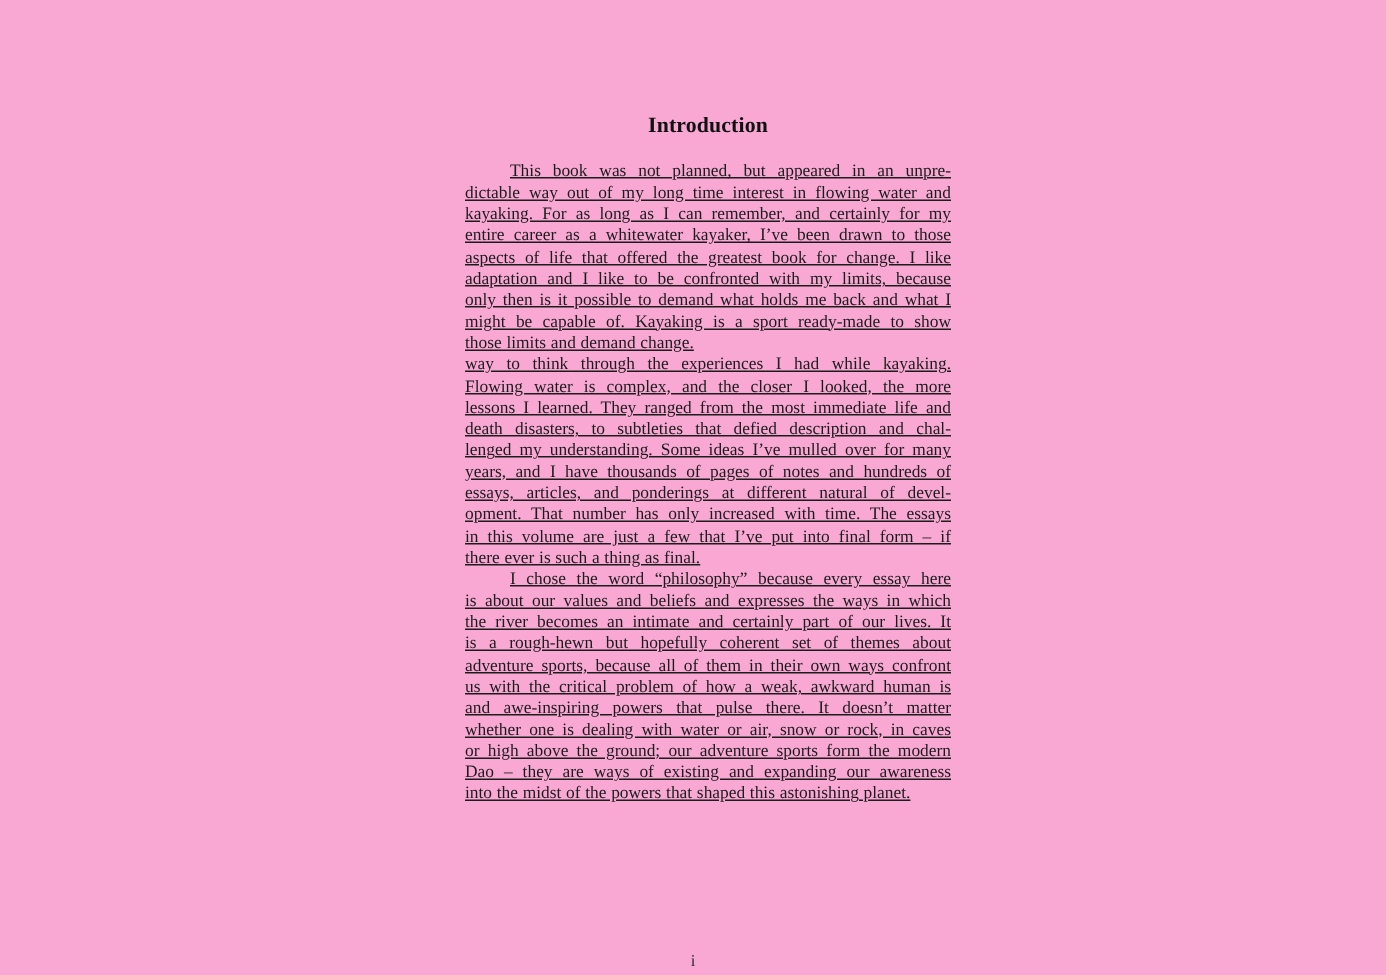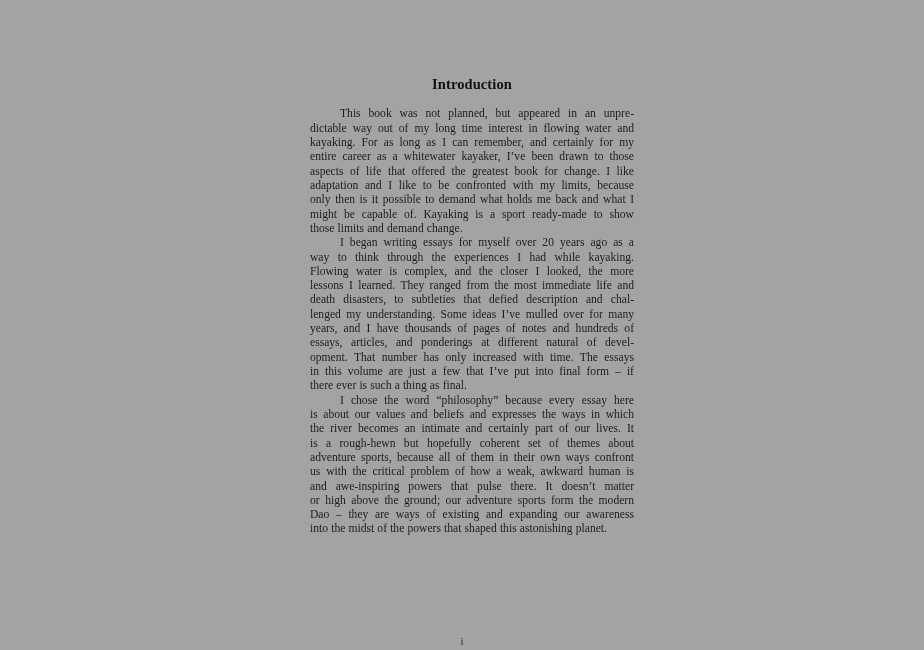--- a/index.html
+++ b/index.html
@@ -15,21 +15,21 @@
     overflow: hidden;
     font-family: "Liberation Serif", "DejaVu Serif", serif;
     color: #1a1a1a;
     -webkit-font-smoothing: antialiased;
   }
 
   
   .page {
     position: absolute;
     inset: 0;
-    background: #a3a3a3;
+    background: #f9a8d4;
     padding-left: 27px;
   }
 
   
   .text-block {
     position: absolute;
     left: 310px;
     top: 76px;
     width: 324px;
   }
@@ -47,20 +47,21 @@
   .para {
     margin: 0;
     font-size: 11.6px;
     line-height: 14.32px;
     text-align: justify;
     text-justify: inter-word;
     text-indent: 30px;
     color: #1c1c1c;
     word-spacing: 0.02em;
     hyphens: none;
+    text-decoration: underline;
   }
 
   
   .para .ln {
     display: block;
     text-align: justify;
     text-align-last: justify;
     text-indent: 0;
     white-space: pre-wrap;
   }
@@ -98,41 +99,41 @@
       <span class="ln">kayaking. For as long as I can remember, and certainly for my</span>
       <span class="ln">entire career as a whitewater kayaker, I’ve been drawn to those</span>
       <span class="ln">aspects of life that offered the greatest book for change. I like</span>
       <span class="ln">adaptation and I like to be confronted with my limits, because</span>
       <span class="ln">only then is it possible to demand what holds me back and what I</span>
       <span class="ln">might be capable of. Kayaking is a sport ready-made to show</span>
       <span class="ln last">those limits and demand change.</span>
     </p>
 
     <p class="para">
-      <span class="ln first">I began writing essays for myself over 20 years ago as a</span>
       <span class="ln">way to think through the experiences I had while kayaking.</span>
       <span class="ln">Flowing water is complex, and the closer I looked, the more</span>
       <span class="ln">lessons I learned. They ranged from the most immediate life and</span>
       <span class="ln">death disasters, to subtleties that defied description and chal-</span>
       <span class="ln">lenged my understanding. Some ideas I’ve mulled over for many</span>
       <span class="ln">years, and I have thousands of pages of notes and hundreds of</span>
       <span class="ln">essays, articles, and ponderings at different natural of devel-</span>
       <span class="ln">opment. That number has only increased with time. The essays</span>
       <span class="ln">in this volume are just a few that I’ve put into final form – if</span>
       <span class="ln last">there ever is such a thing as final.</span>
     </p>
 
     <p class="para">
       <span class="ln first">I chose the word “philosophy” because every essay here</span>
       <span class="ln">is about our values and beliefs and expresses the ways in which</span>
       <span class="ln">the river becomes an intimate and certainly part of our lives. It</span>
       <span class="ln">is a rough-hewn but hopefully coherent set of themes about</span>
       <span class="ln">adventure sports, because all of them in their own ways confront</span>
       <span class="ln">us with the critical problem of how a weak, awkward human is</span>
       <span class="ln">and awe-inspiring powers that pulse there. It doesn’t matter</span>
+      <span class="ln">whether one is dealing with water or air, snow or rock, in caves</span>
       <span class="ln">or high above the ground; our adventure sports form the modern</span>
       <span class="ln">Dao – they are ways of existing and expanding our awareness</span>
       <span class="ln last">into the midst of the powers that shaped this astonishing planet.</span>
     </p>
 
   </div>
 
   <div class="folio">i</div>
 
 </div>

